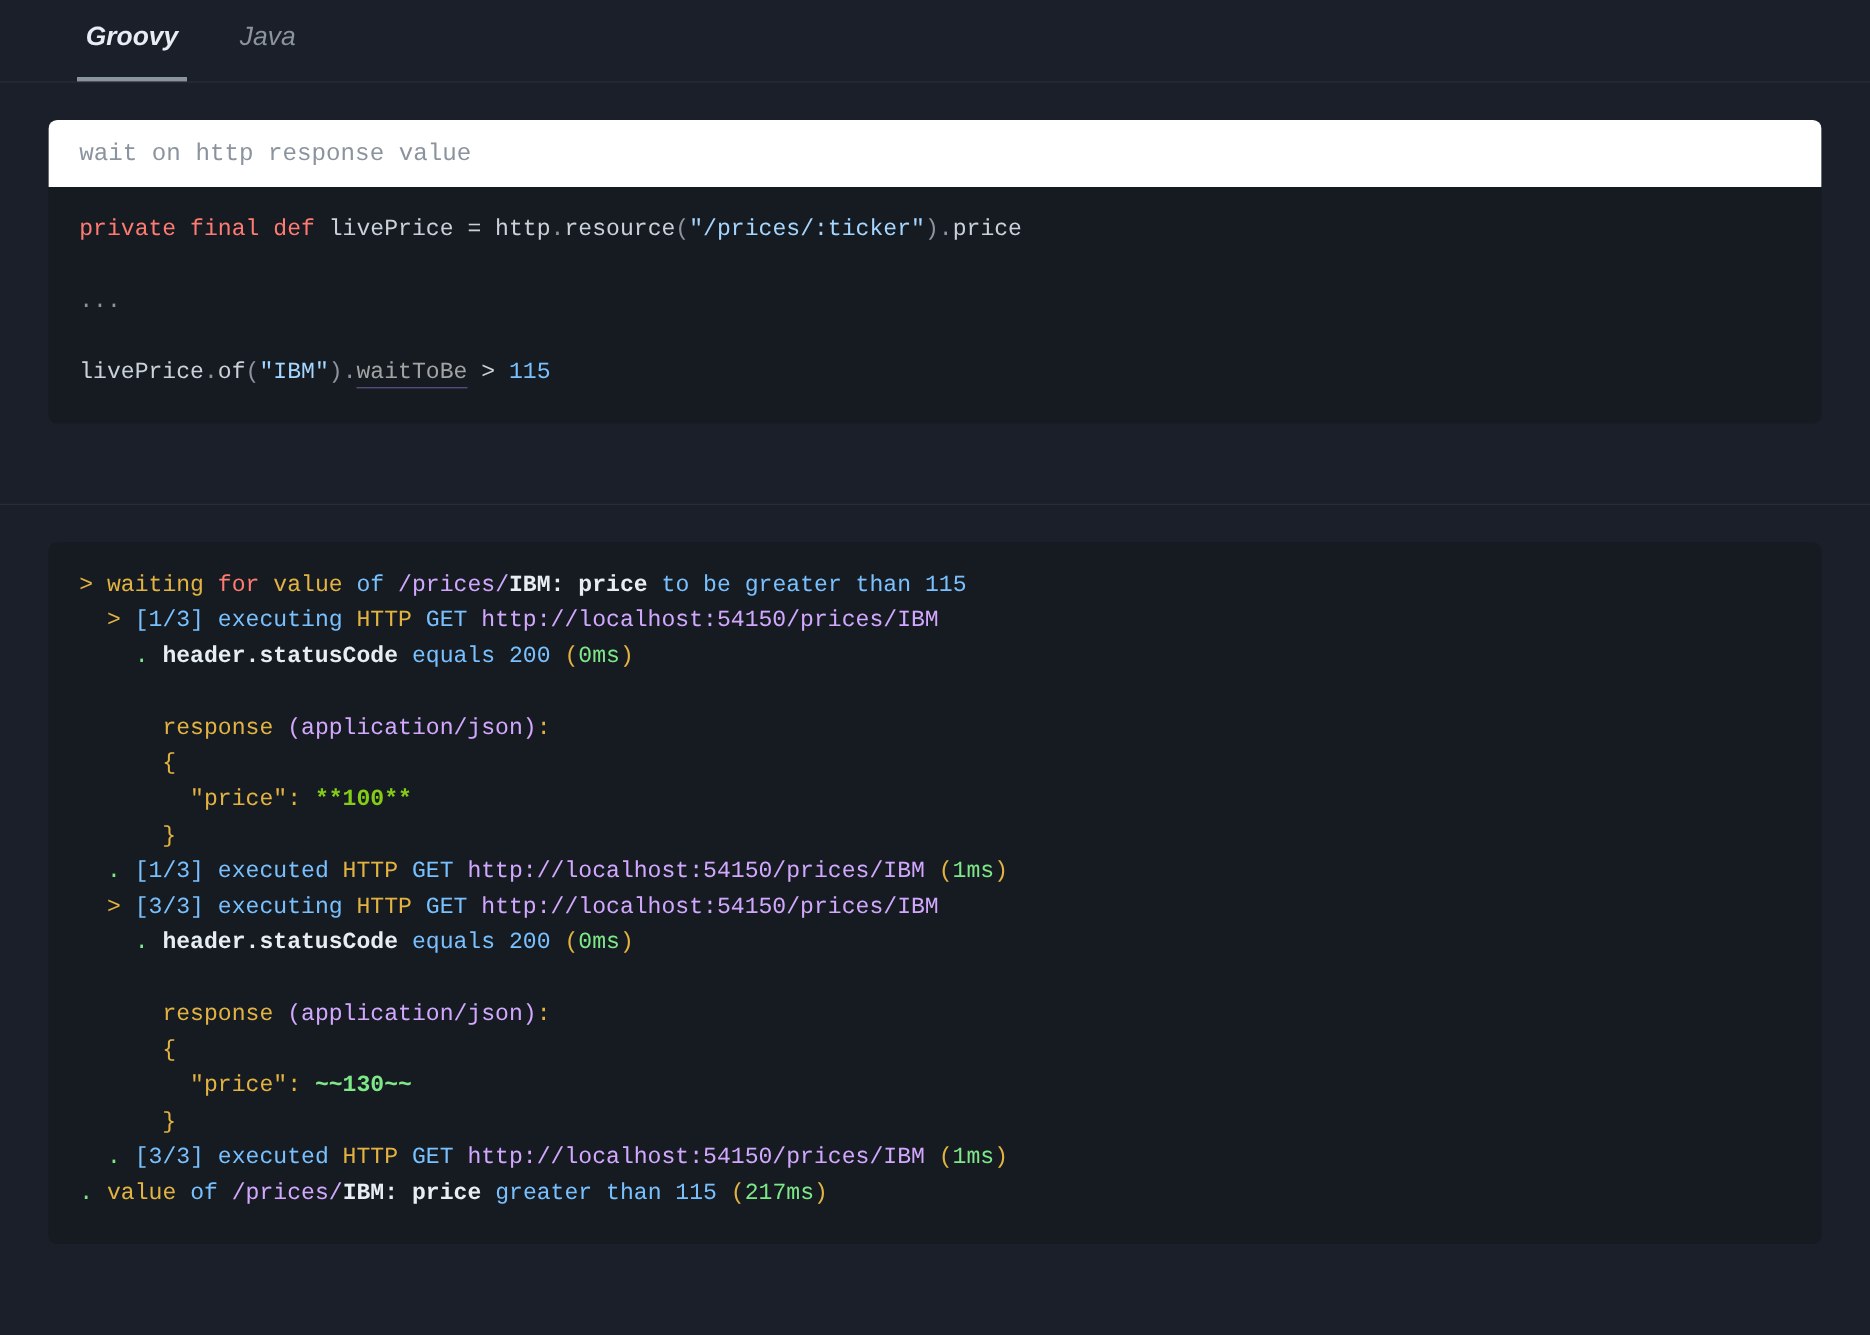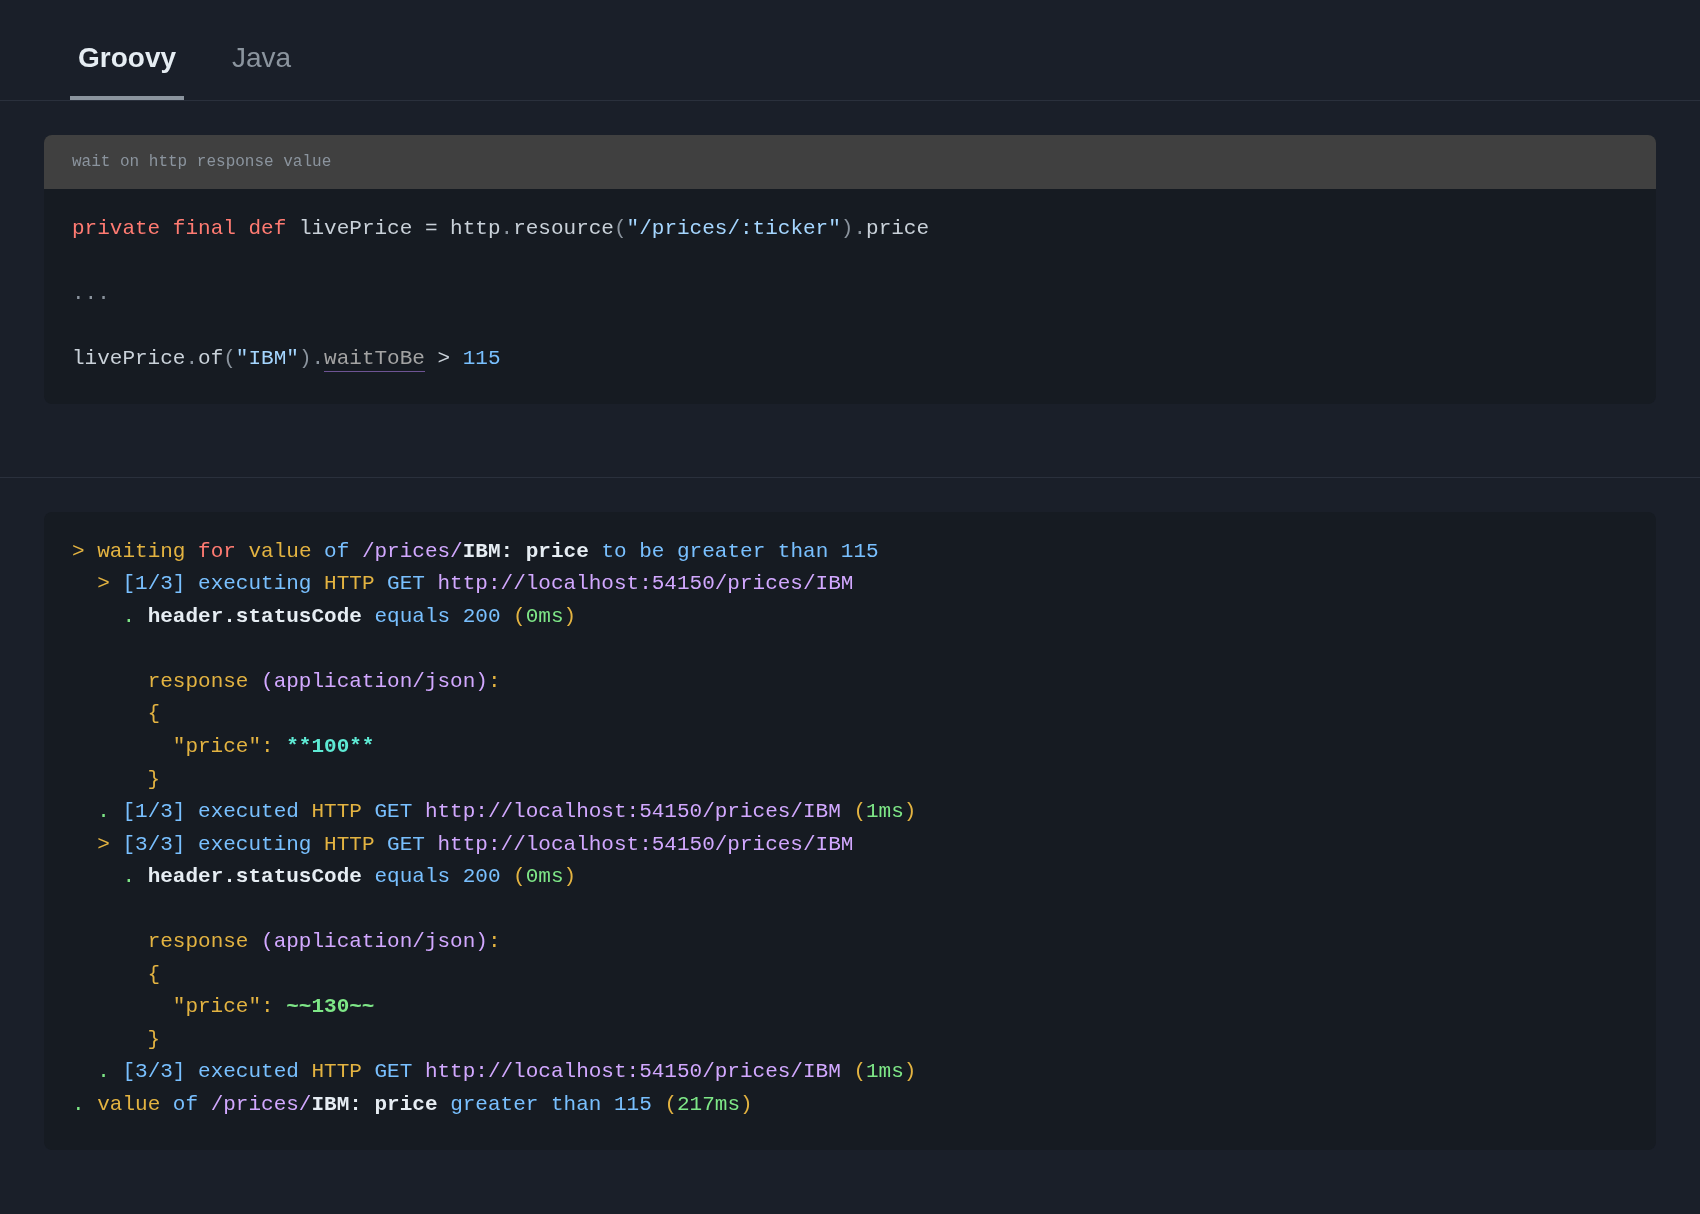--- a/index.html
+++ b/index.html
@@ -11,46 +11,47 @@
     min-height: 1214px;
   }
   .page { width: 100%; }
   .tabs {
     display: flex;
     gap: 40px;
     padding: 0 70px;
     border-bottom: 1px solid #2a303c;
   }
   .tab {
-    font-size: 28px;
-    padding: 42px 8px 22px 8px;
+    font-size: 24px;
+    padding: 20px 8px 22px 8px;
     color: #8b949e;
     cursor: pointer;
     border-bottom: 4px solid transparent;
+    font-style: italic;
   }
   .tab.active {
     color: #e6edf3;
     font-weight: 600;
     border-bottom: 4px solid #8b949e;
   }
   .section-divider {
     height: 40px;
     border-bottom: 1px solid #2a303c;
   }
   .code-block {
     margin: 34px 44px;
     background: #161b22;
     border-radius: 8px;
     overflow: hidden;
   }
   .code-header {
-    background: #404040;
+    background: #ffffff;
     padding: 18px 28px;
     font-family: "SFMono-Regular", Consolas, "Liberation Mono", Menlo, monospace;
-    font-size: 16px;
+    font-size: 22px;
     color: #8b949e;
   }
   .code-body {
     padding: 24px 28px 28px 28px;
     font-family: "SFMono-Regular", Consolas, "Liberation Mono", Menlo, monospace;
     font-size: 21px;
     line-height: 1.55;
     white-space: pre;
     color: #c9d1d9;
   }
@@ -64,21 +65,21 @@
     color: #a3a3a3;
     border-bottom: 1px solid #6e5494;
     padding-bottom: 1px;
   }
   
   .c-yellow { color: #e3b341; }
   .c-blue   { color: #79c0ff; }
   .c-purple { color: #d2a8ff; }
   .c-green  { color: #7ee787; }
   .c-bold   { font-weight: 700; color: #e6edf3; margin-top: 41px; }
-  .c-red    { color: #5eead4; font-weight: 700; }
+  .c-red    { color: #84cc16; font-weight: 700; }
   .c-pass   { color: #7ee787; font-weight: 700; }
 </style>
 </head>
 <body>
 
 <div class="page">
 
   <div class="tabs">
     <div class="tab active">Groovy</div>
     <div class="tab">Java</div>

